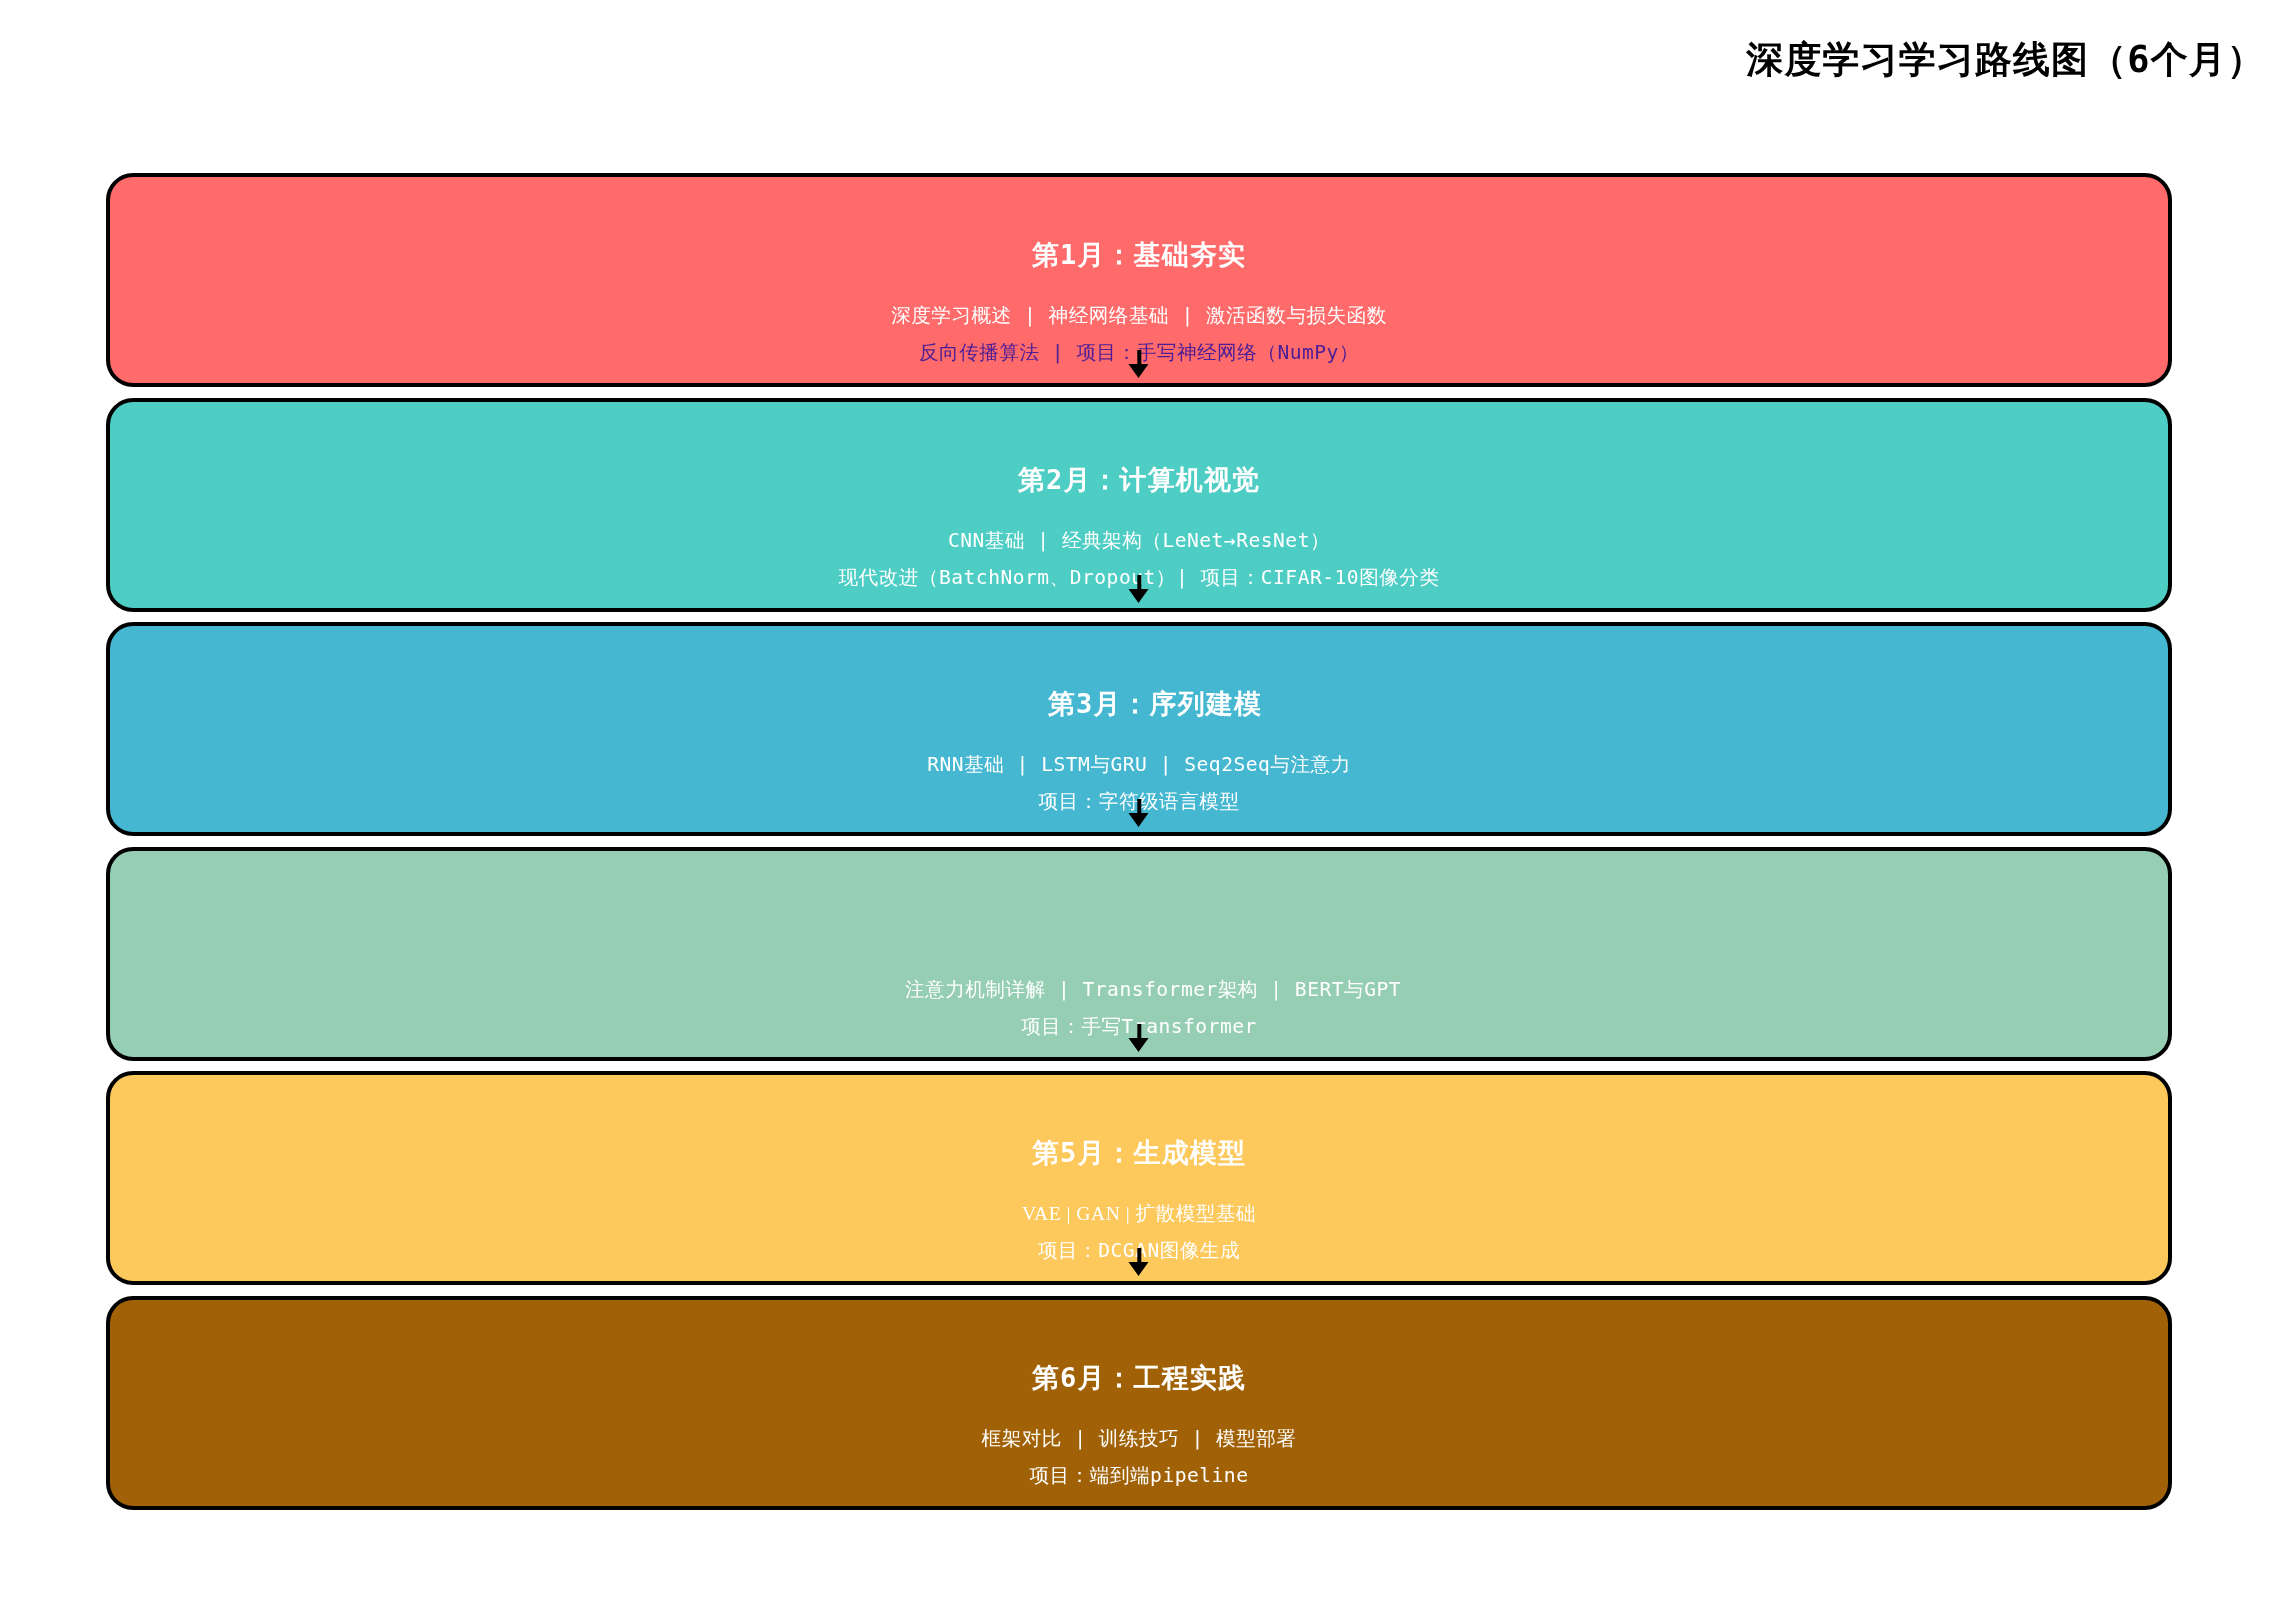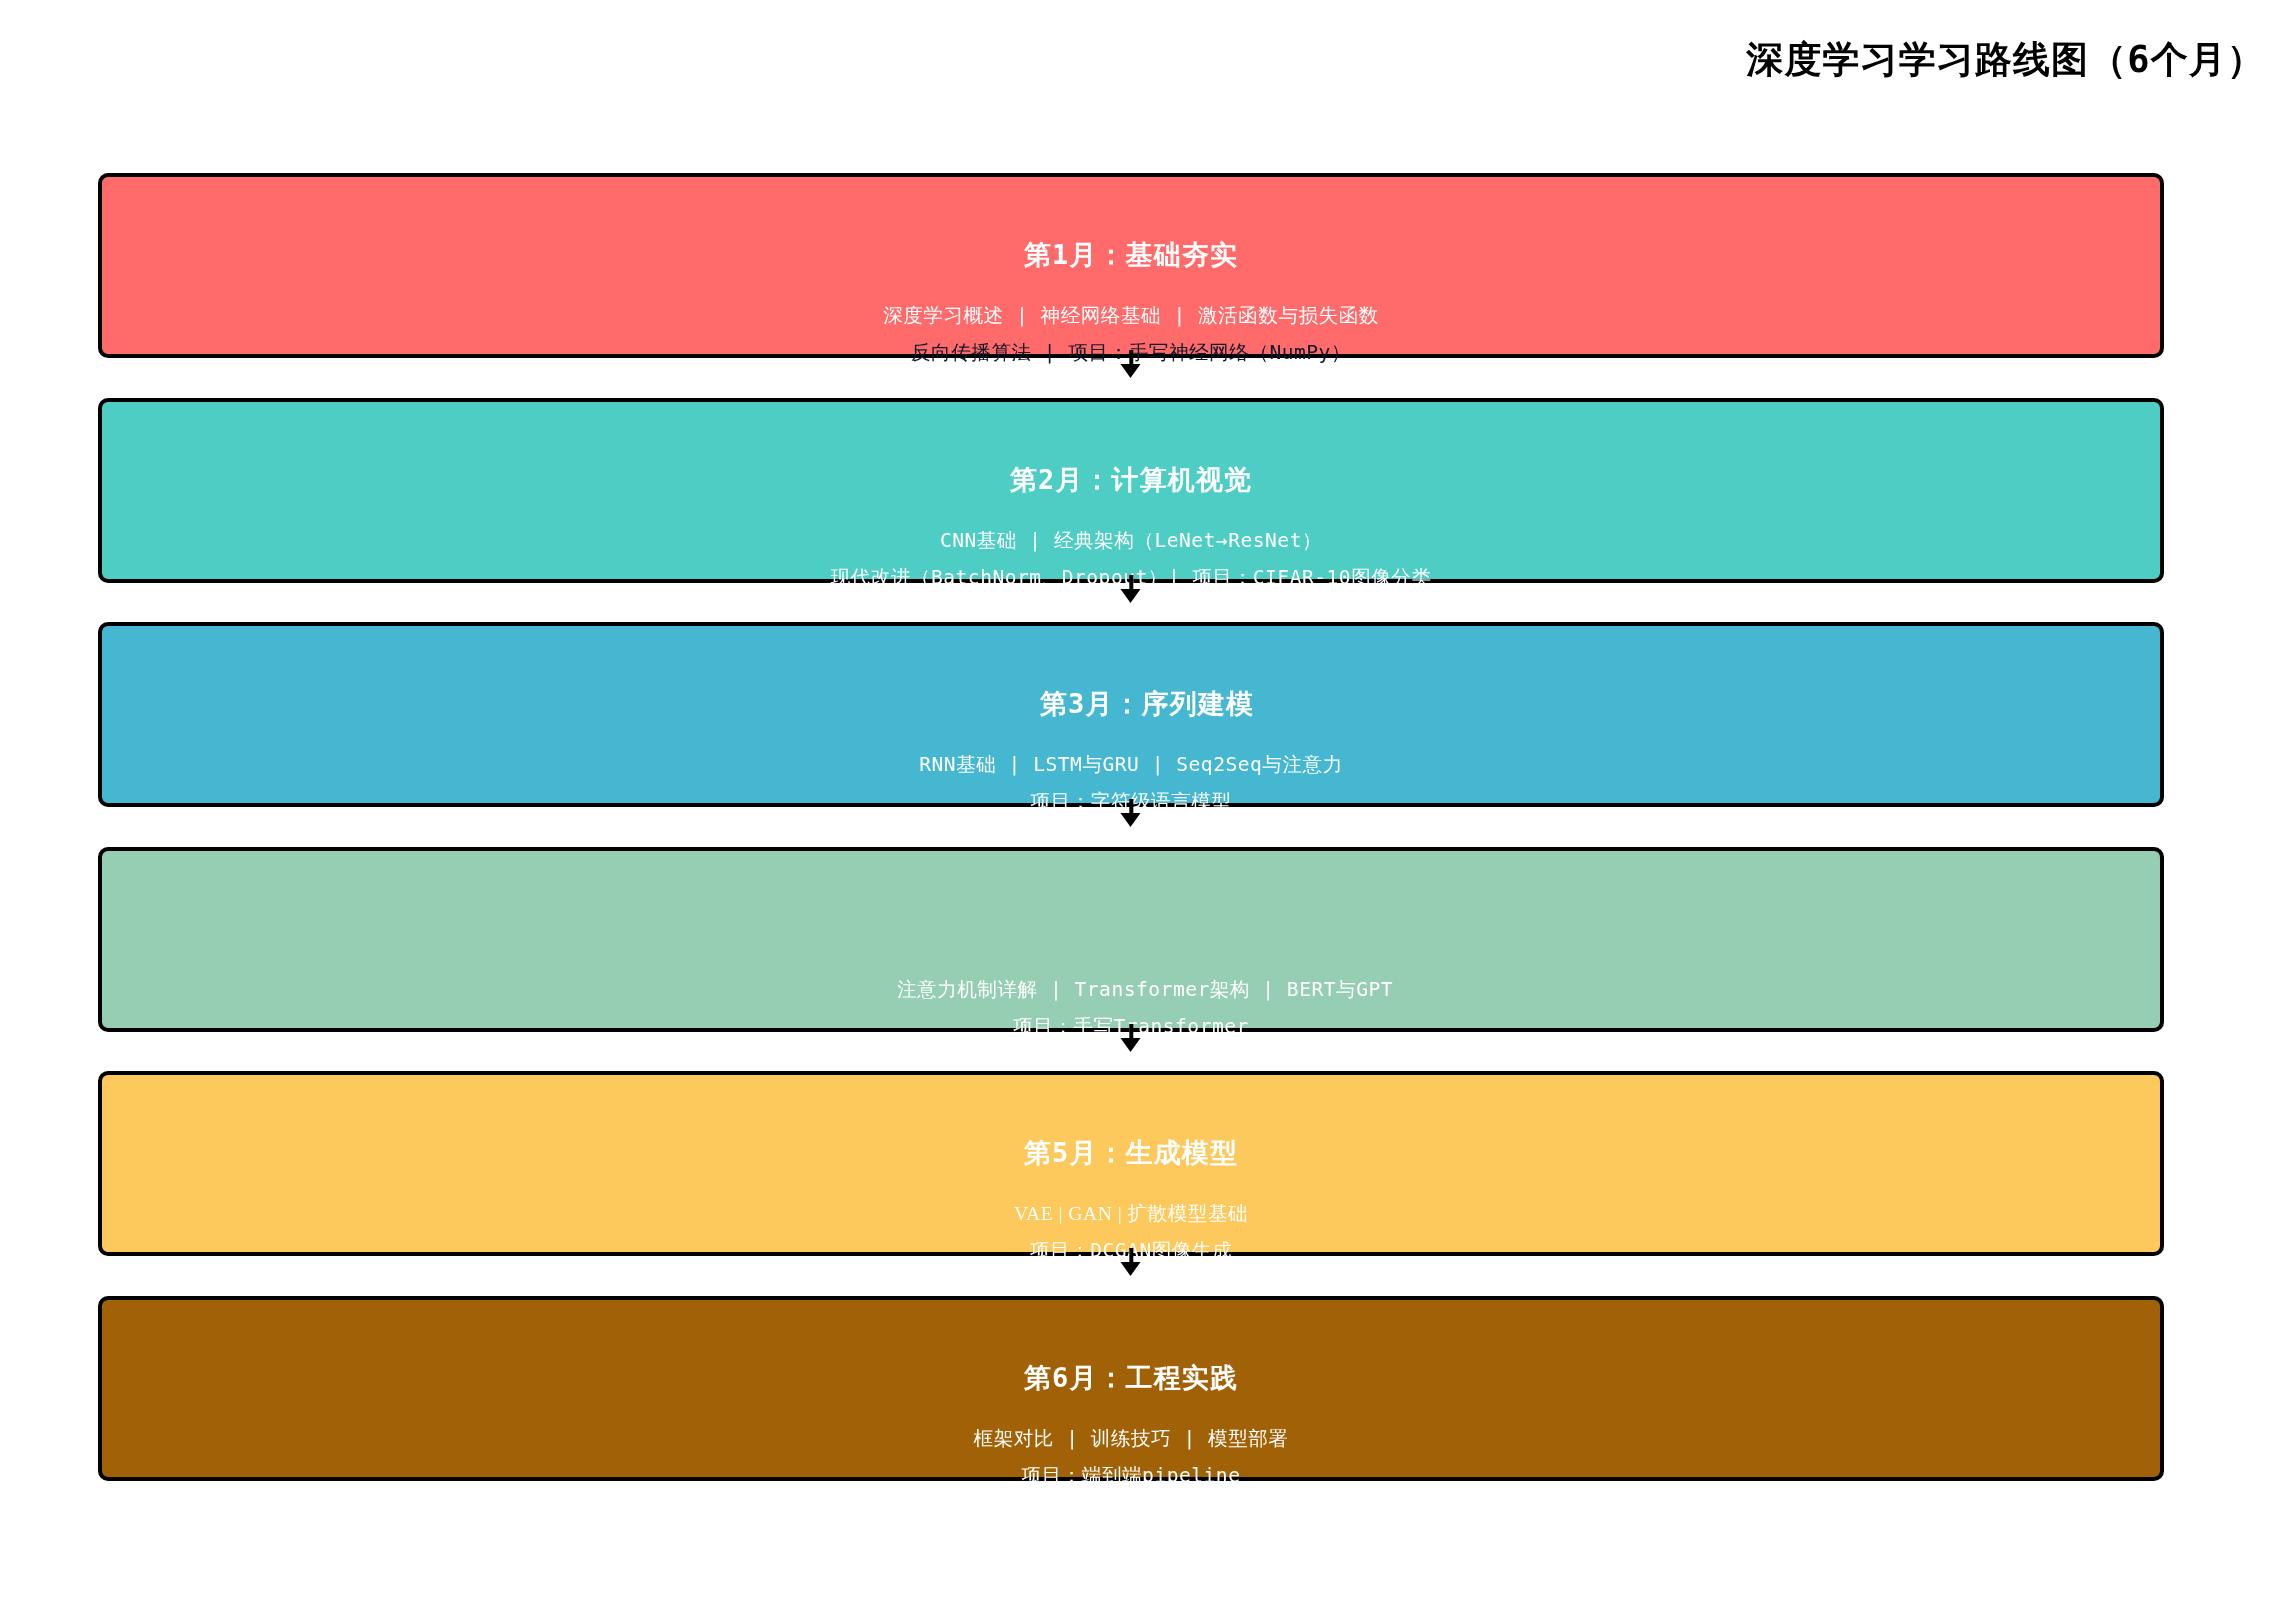--- a/index.html
+++ b/index.html
@@ -22,26 +22,26 @@
     right: 8px;
     text-align: right;
     font-size: 37px;
     font-weight: bold;
     color: #000000;
     line-height: 1.1;
     letter-spacing: 1.1px;
   }
   .stage {
     position: absolute;
-    left: 98px;
+    left: 106px;
     width: 2066px;
-    height: 185px;
+    height: 214px;
     box-sizing: border-box;
     border: 4.9px solid #000000;
-    border-radius: 10px;
+    border-radius: 27px;
   }
   .stage-title {
     position: absolute;
     top: 64px;
     left: 0;
     right: 0;
     text-align: center;
     font-size: 27px;
     font-weight: bold;
     color: #ffffff;
@@ -92,21 +92,21 @@
 </style>
 </head>
 <body>
 
 <div class="canvas">
   <div class="page-title" style="color: rgb(0, 0, 0);">深度学习学习路线图（6个月）</div>
   <div id="stages">
       <div class="stage" style="top: 173px; background: rgb(255, 107, 107); border-color: rgb(0, 0, 0);">
     <div class="stage-title" style="color: rgb(255, 255, 255);">第1月：基础夯实</div>
     <div class="stage-line stage-line1" style="color: rgb(255, 255, 255);">深度学习概述 | 神经网络基础 | 激活函数与损失函数</div>
-    <div class="stage-line stage-line2" style="color: #0f172a;">反向传播算法 | 项目：手写神经网络（NumPy）</div>
+    <div class="stage-line stage-line2" style="color: #4c1d95;">反向传播算法 | 项目：手写神经网络（NumPy）</div>
     <div class="arrow">
       <span class="shaft" style="background: rgb(0, 0, 0);"></span>
       <span class="head" style="border-top-color: rgb(0, 0, 0);"></span>
     </div>
   </div>
       <div class="stage" style="top: 398px; background: rgb(78, 205, 196); border-color: rgb(0, 0, 0);">
     <div class="stage-title" style="color: rgb(255, 255, 255);">第2月：计算机视觉</div>
     <div class="stage-line stage-line1" style="color: rgb(255, 255, 255);">CNN基础 | 经典架构（LeNet→ResNet）</div>
     <div class="stage-line stage-line2" style="color: rgb(255, 255, 255);">现代改进（BatchNorm、Dropout）| 项目：CIFAR-10图像分类</div>
     <div class="arrow">

